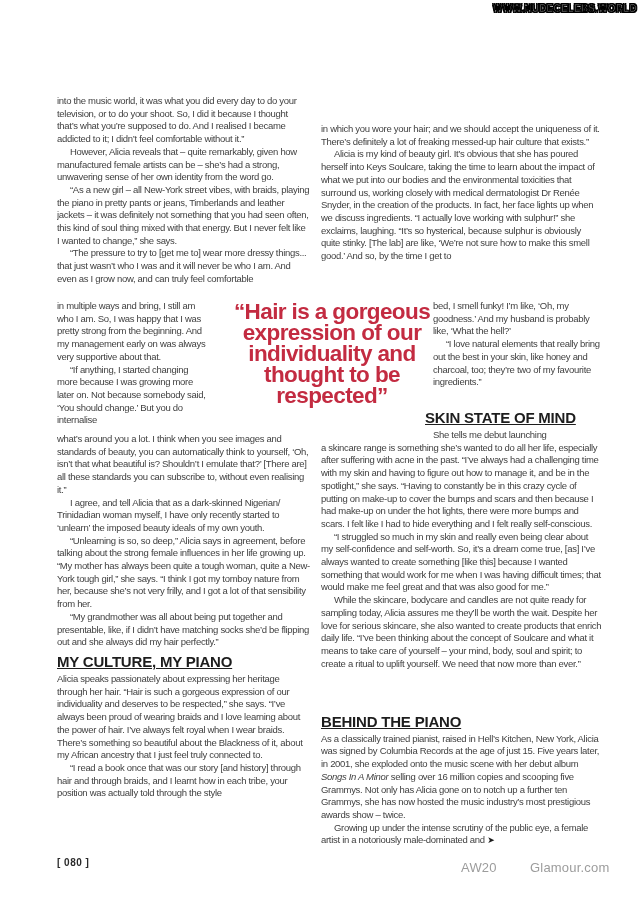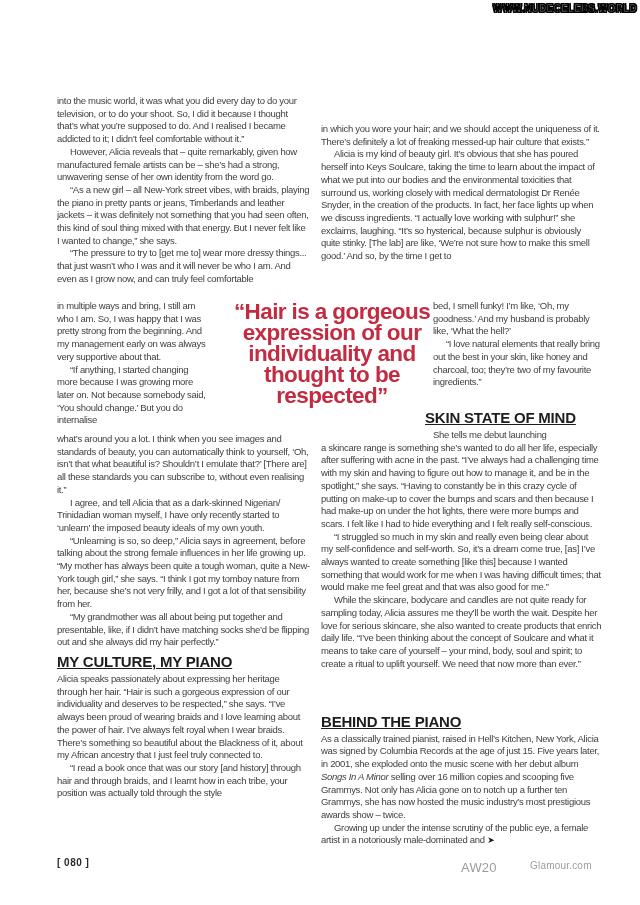--- a/index.html
+++ b/index.html
@@ -48,21 +48,21 @@
   .footer-page {
     position:absolute; left:57px; top:857px;
     font-size:10px; font-weight:bold; color:#2b2b2b; letter-spacing:0.5px;
   }
   .footer-issue {
     position:absolute; left:461px; top:860px;
     font-size:13px; color:#9c9c9c; letter-spacing:0.2px;
   }
   .footer-site {
     position:absolute; left:530px; top:860px;
-    font-size:10px; color:#9c9c9c; letter-spacing:0.2px;
+    font-size:13px; color:#9c9c9c; letter-spacing:0.2px;
   }
 </style>
 </head>
 <body>
 
 <div class="page">
 
   <div class="watermark">WWW.NUDECELEBS.WORLD</div>
 
   <div class="pull-quote">

